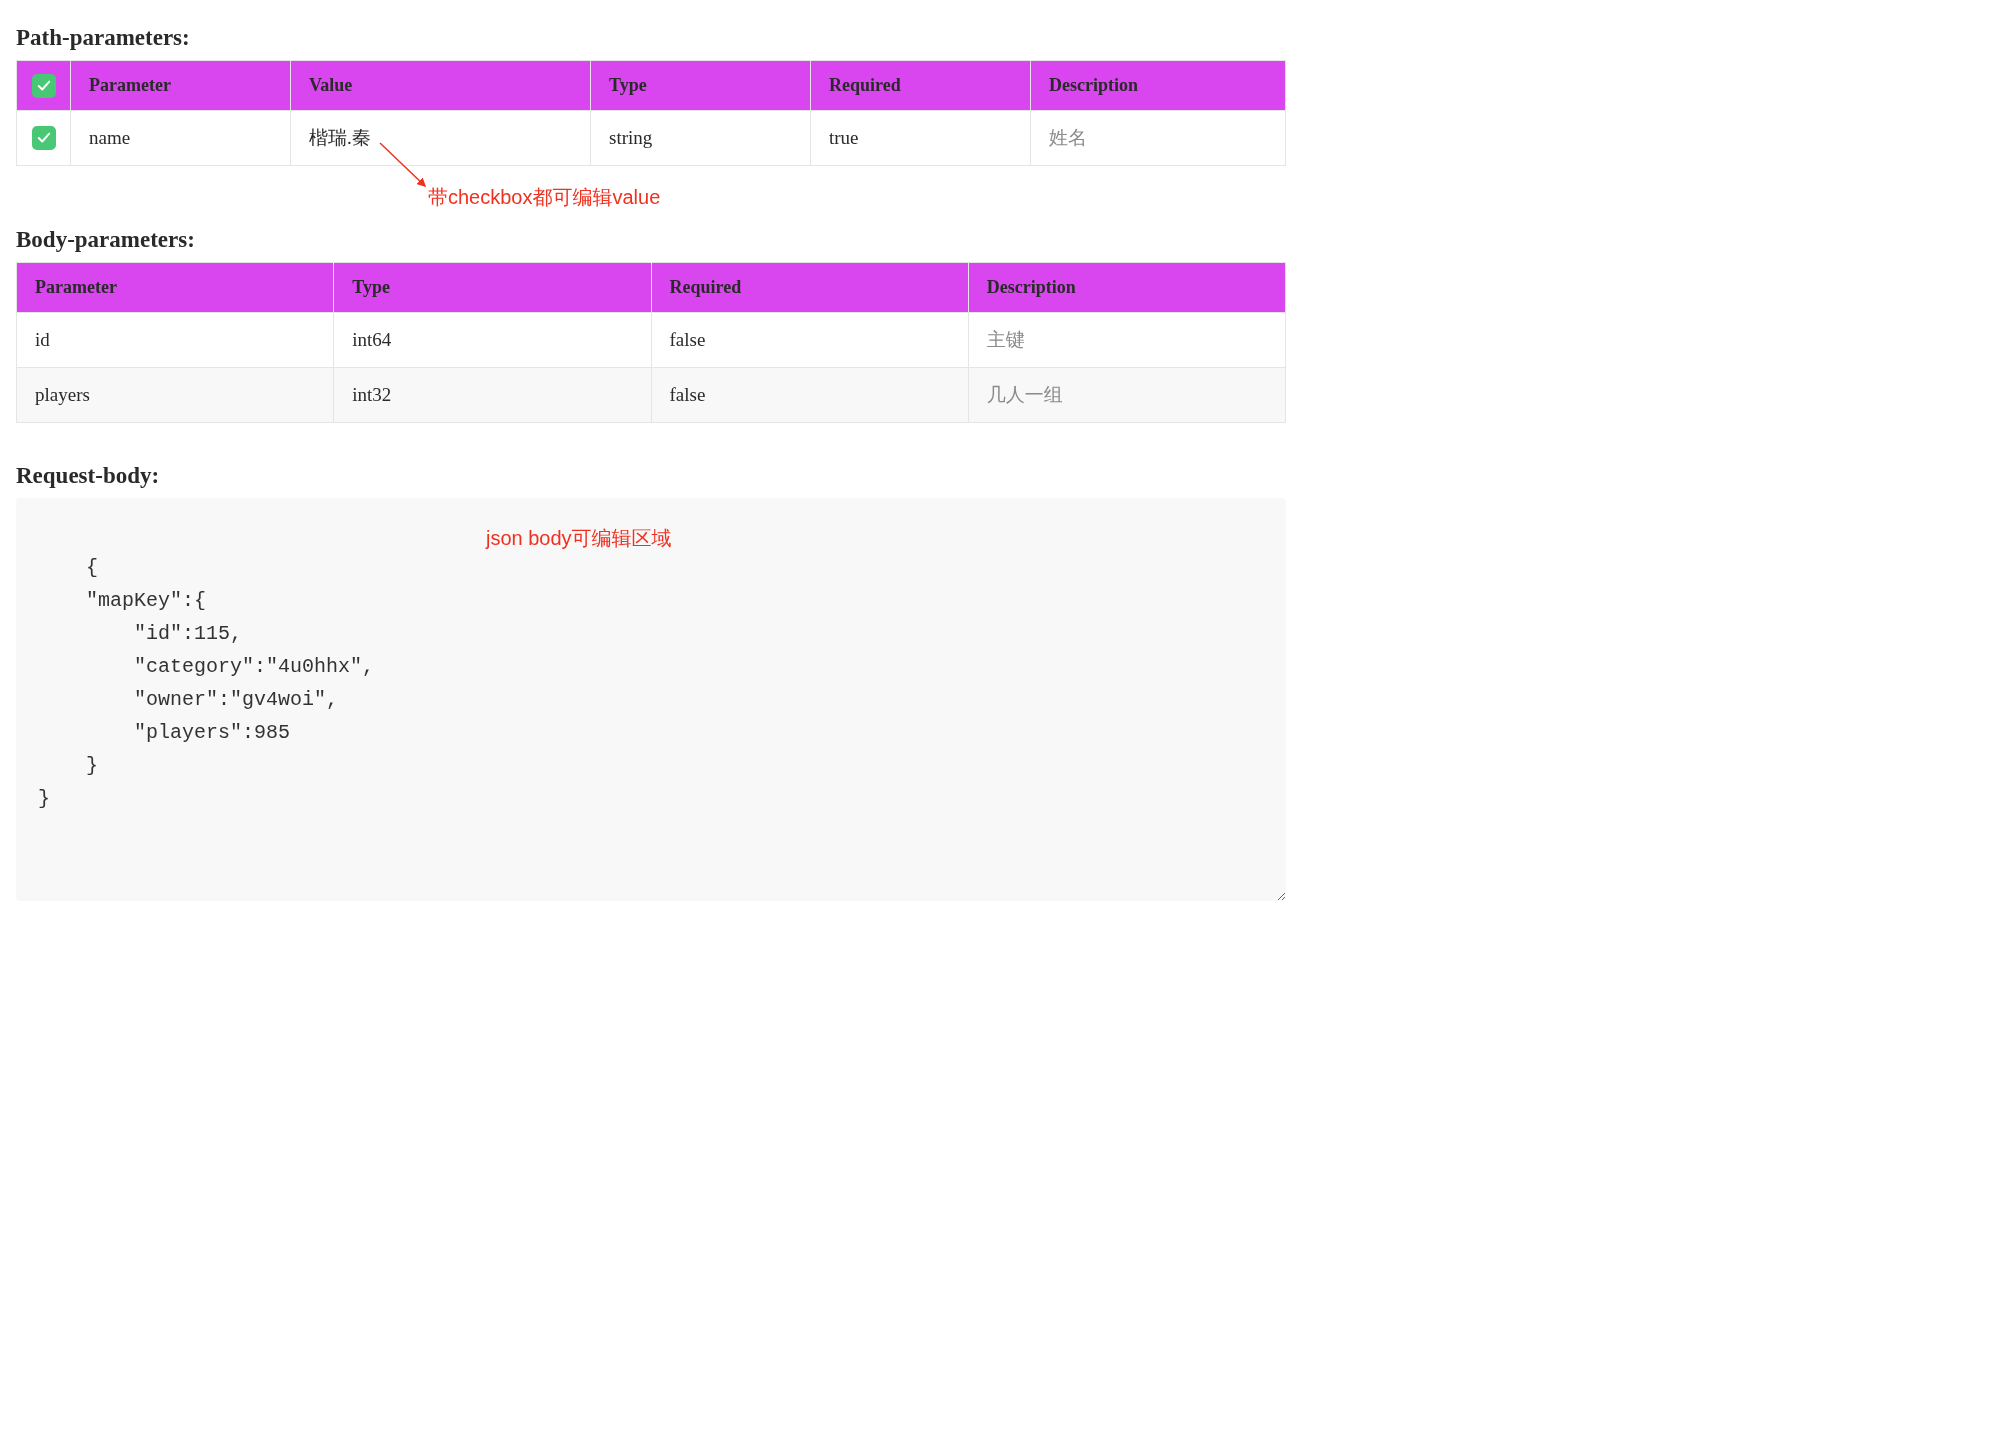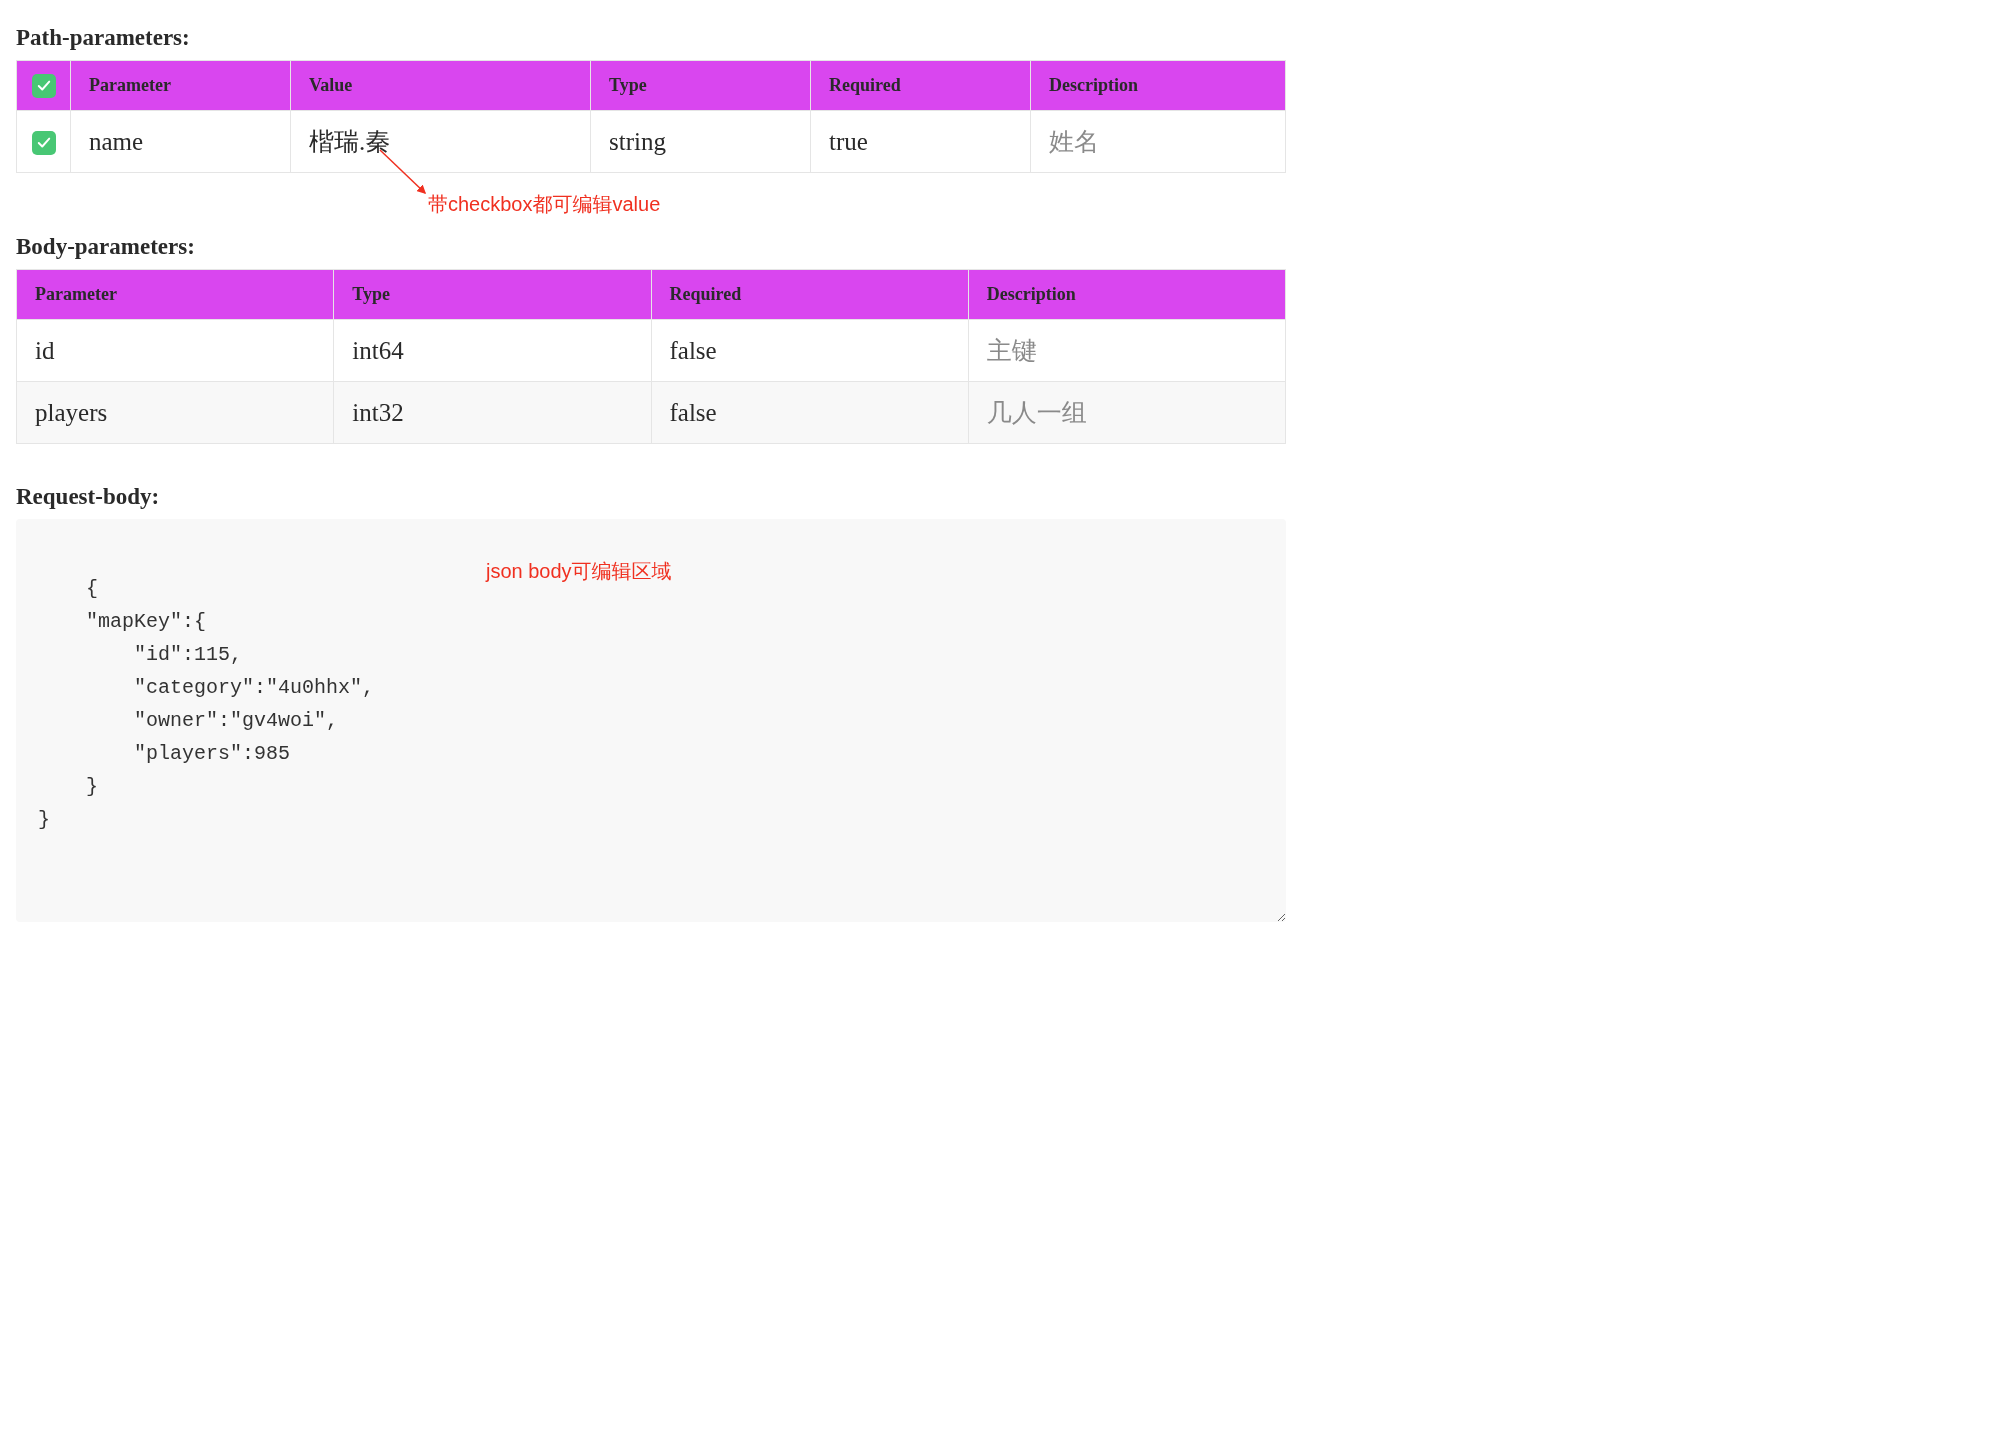--- a/index.html
+++ b/index.html
@@ -23,21 +23,21 @@
     width: 100%;
     border-collapse: collapse;
     table-layout: fixed;
     background: #fff;
   }
   th, td {
     border: 1px solid #e5e5e5;
     padding: 14px 18px;
     text-align: left;
     vertical-align: middle;
-    font-size: 25px;
+    font-size: 19px;
     color: #2a2a2a;
   }
   th {
     font-family: Georgia, serif;
     font-weight: 700;
     font-size: 18px;
     background: #d946ef;
   }
   .path-table tbody tr { background: #fff; }
   .body-table tbody tr:nth-child(even) { background: #f8f8f8; }
@@ -74,21 +74,21 @@
     font-size: 20px;
     line-height: 1.65;
     color: #333;
     white-space: pre;
     position: relative;
     resize: both;
     overflow: auto;
   }
   .body-annotation {
     position: absolute;
-    top: 36px;
+    top: 24px;
     left: 470px;
   }
 </style>
 </head>
 <body>
 
 <div class="container">
 
   <h3 class="section-title">Path-parameters:</h3>
 

